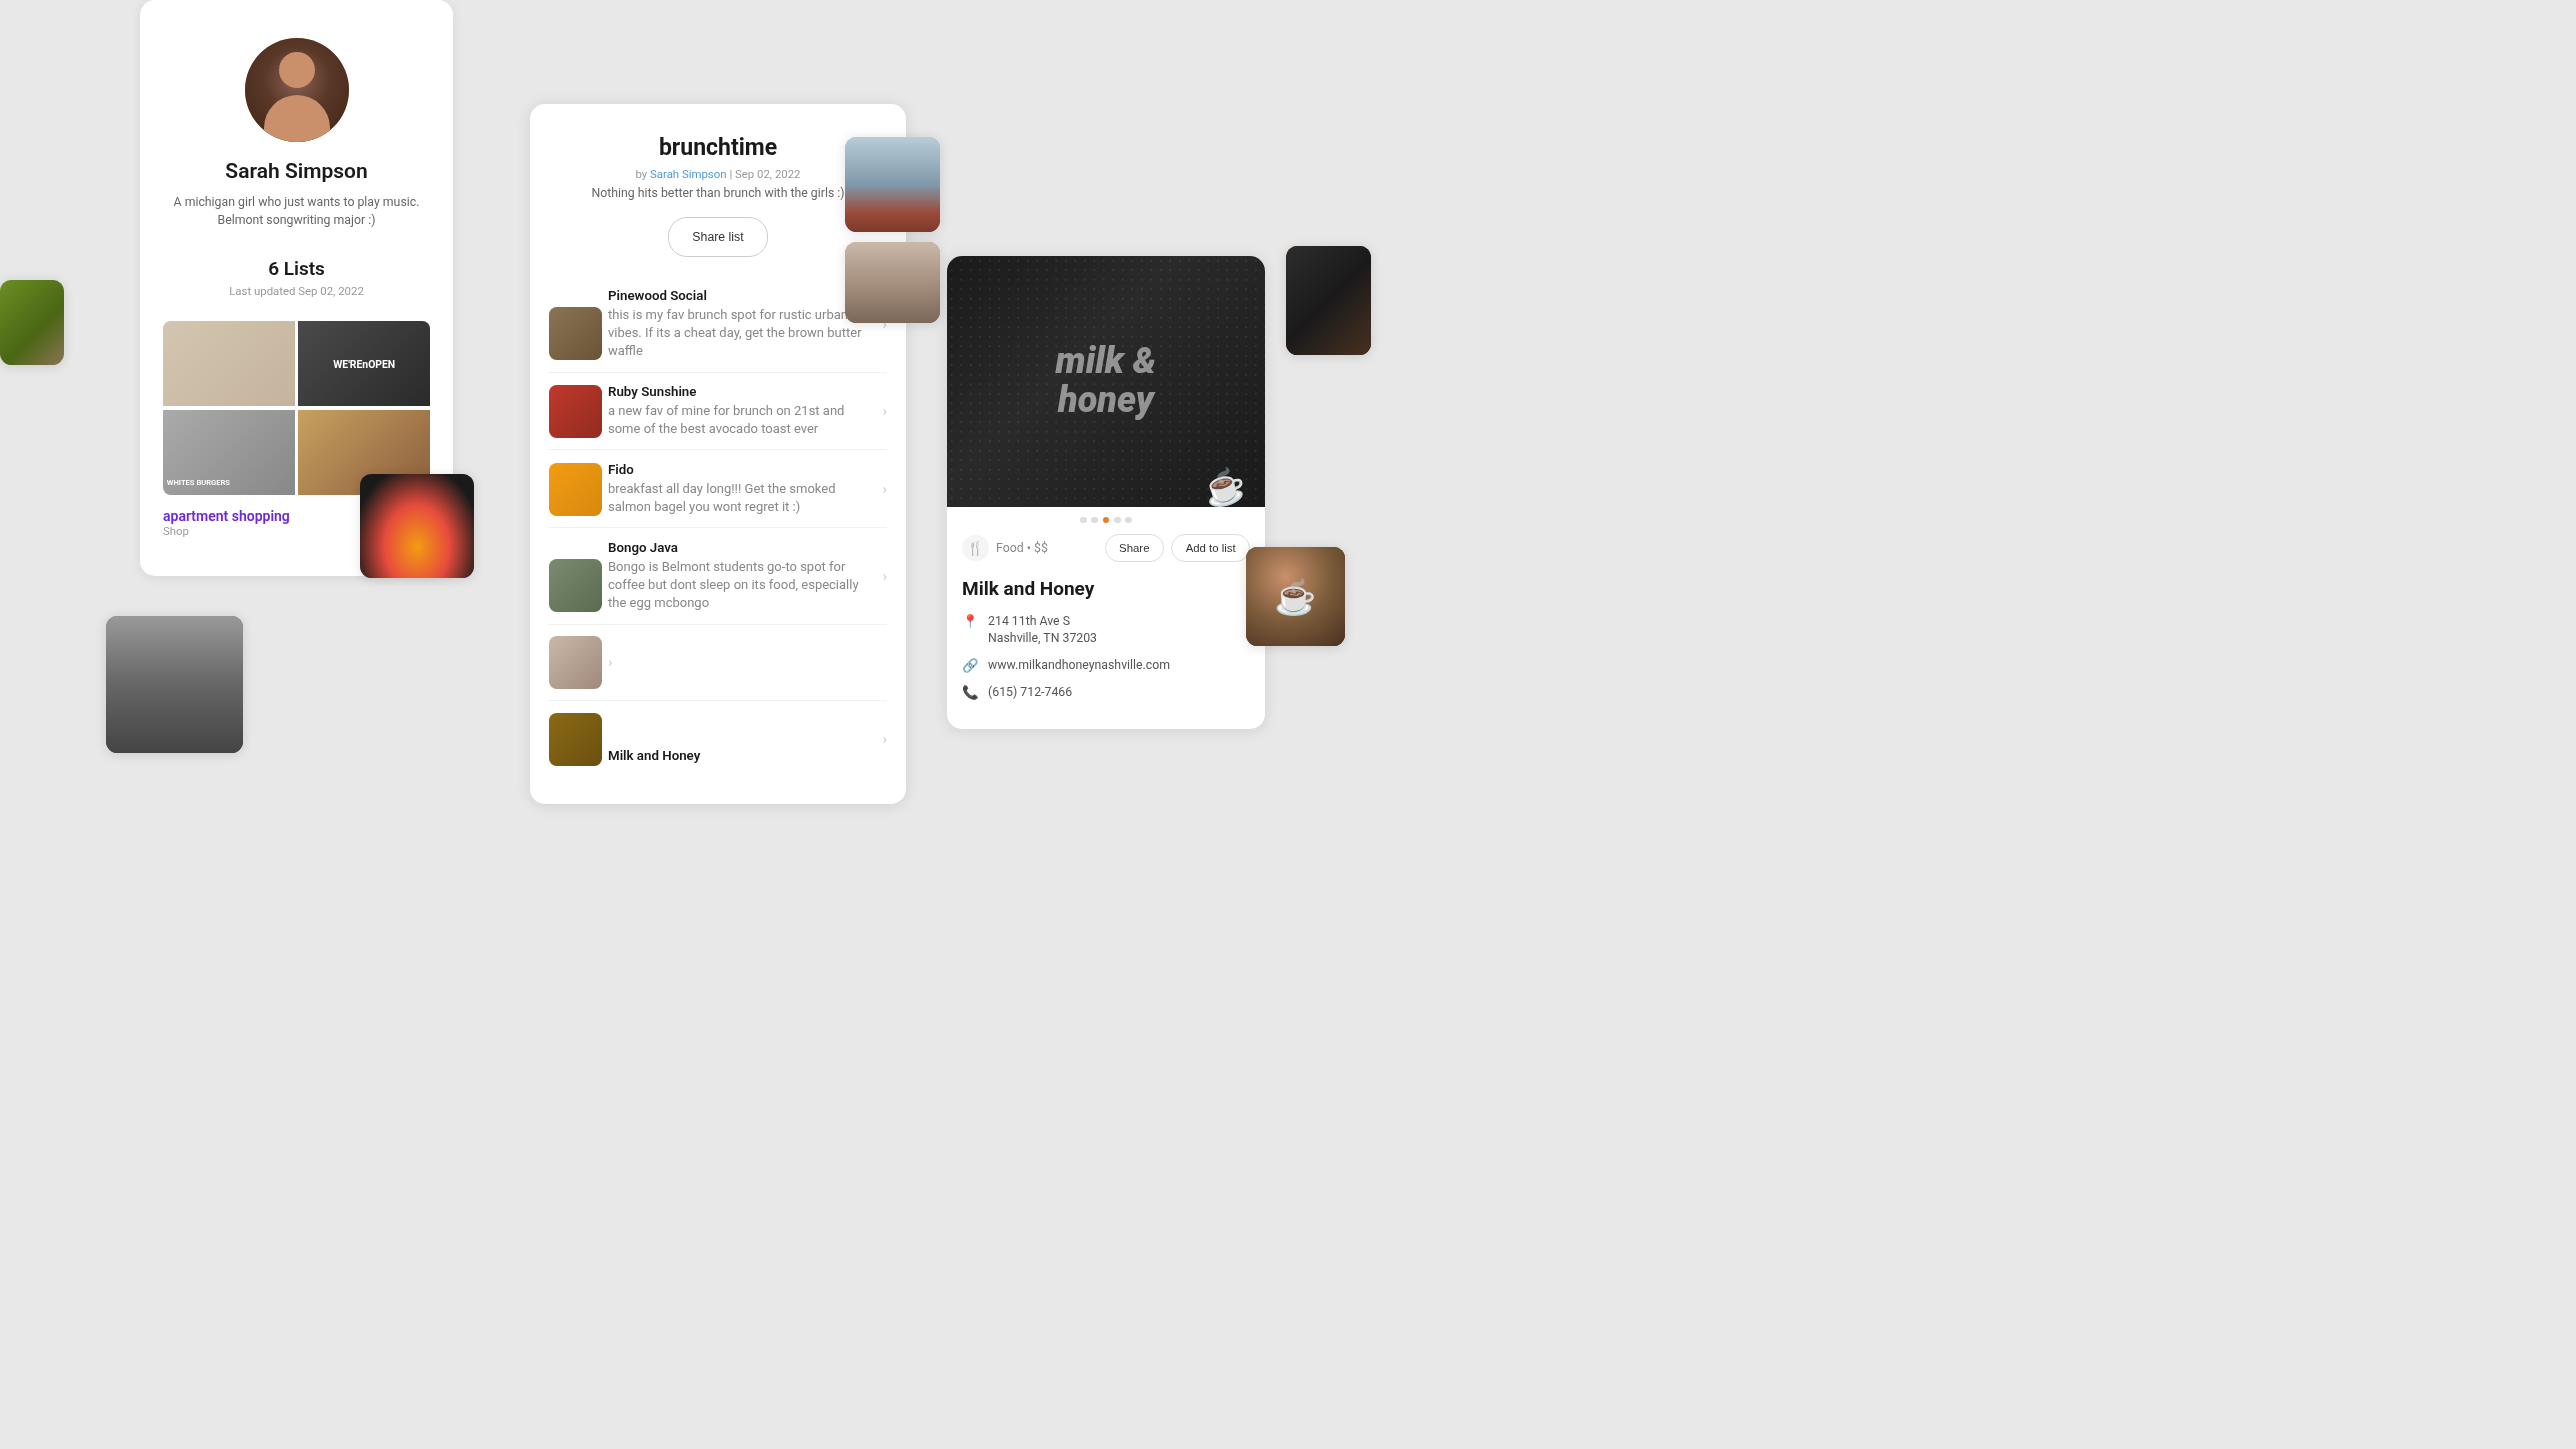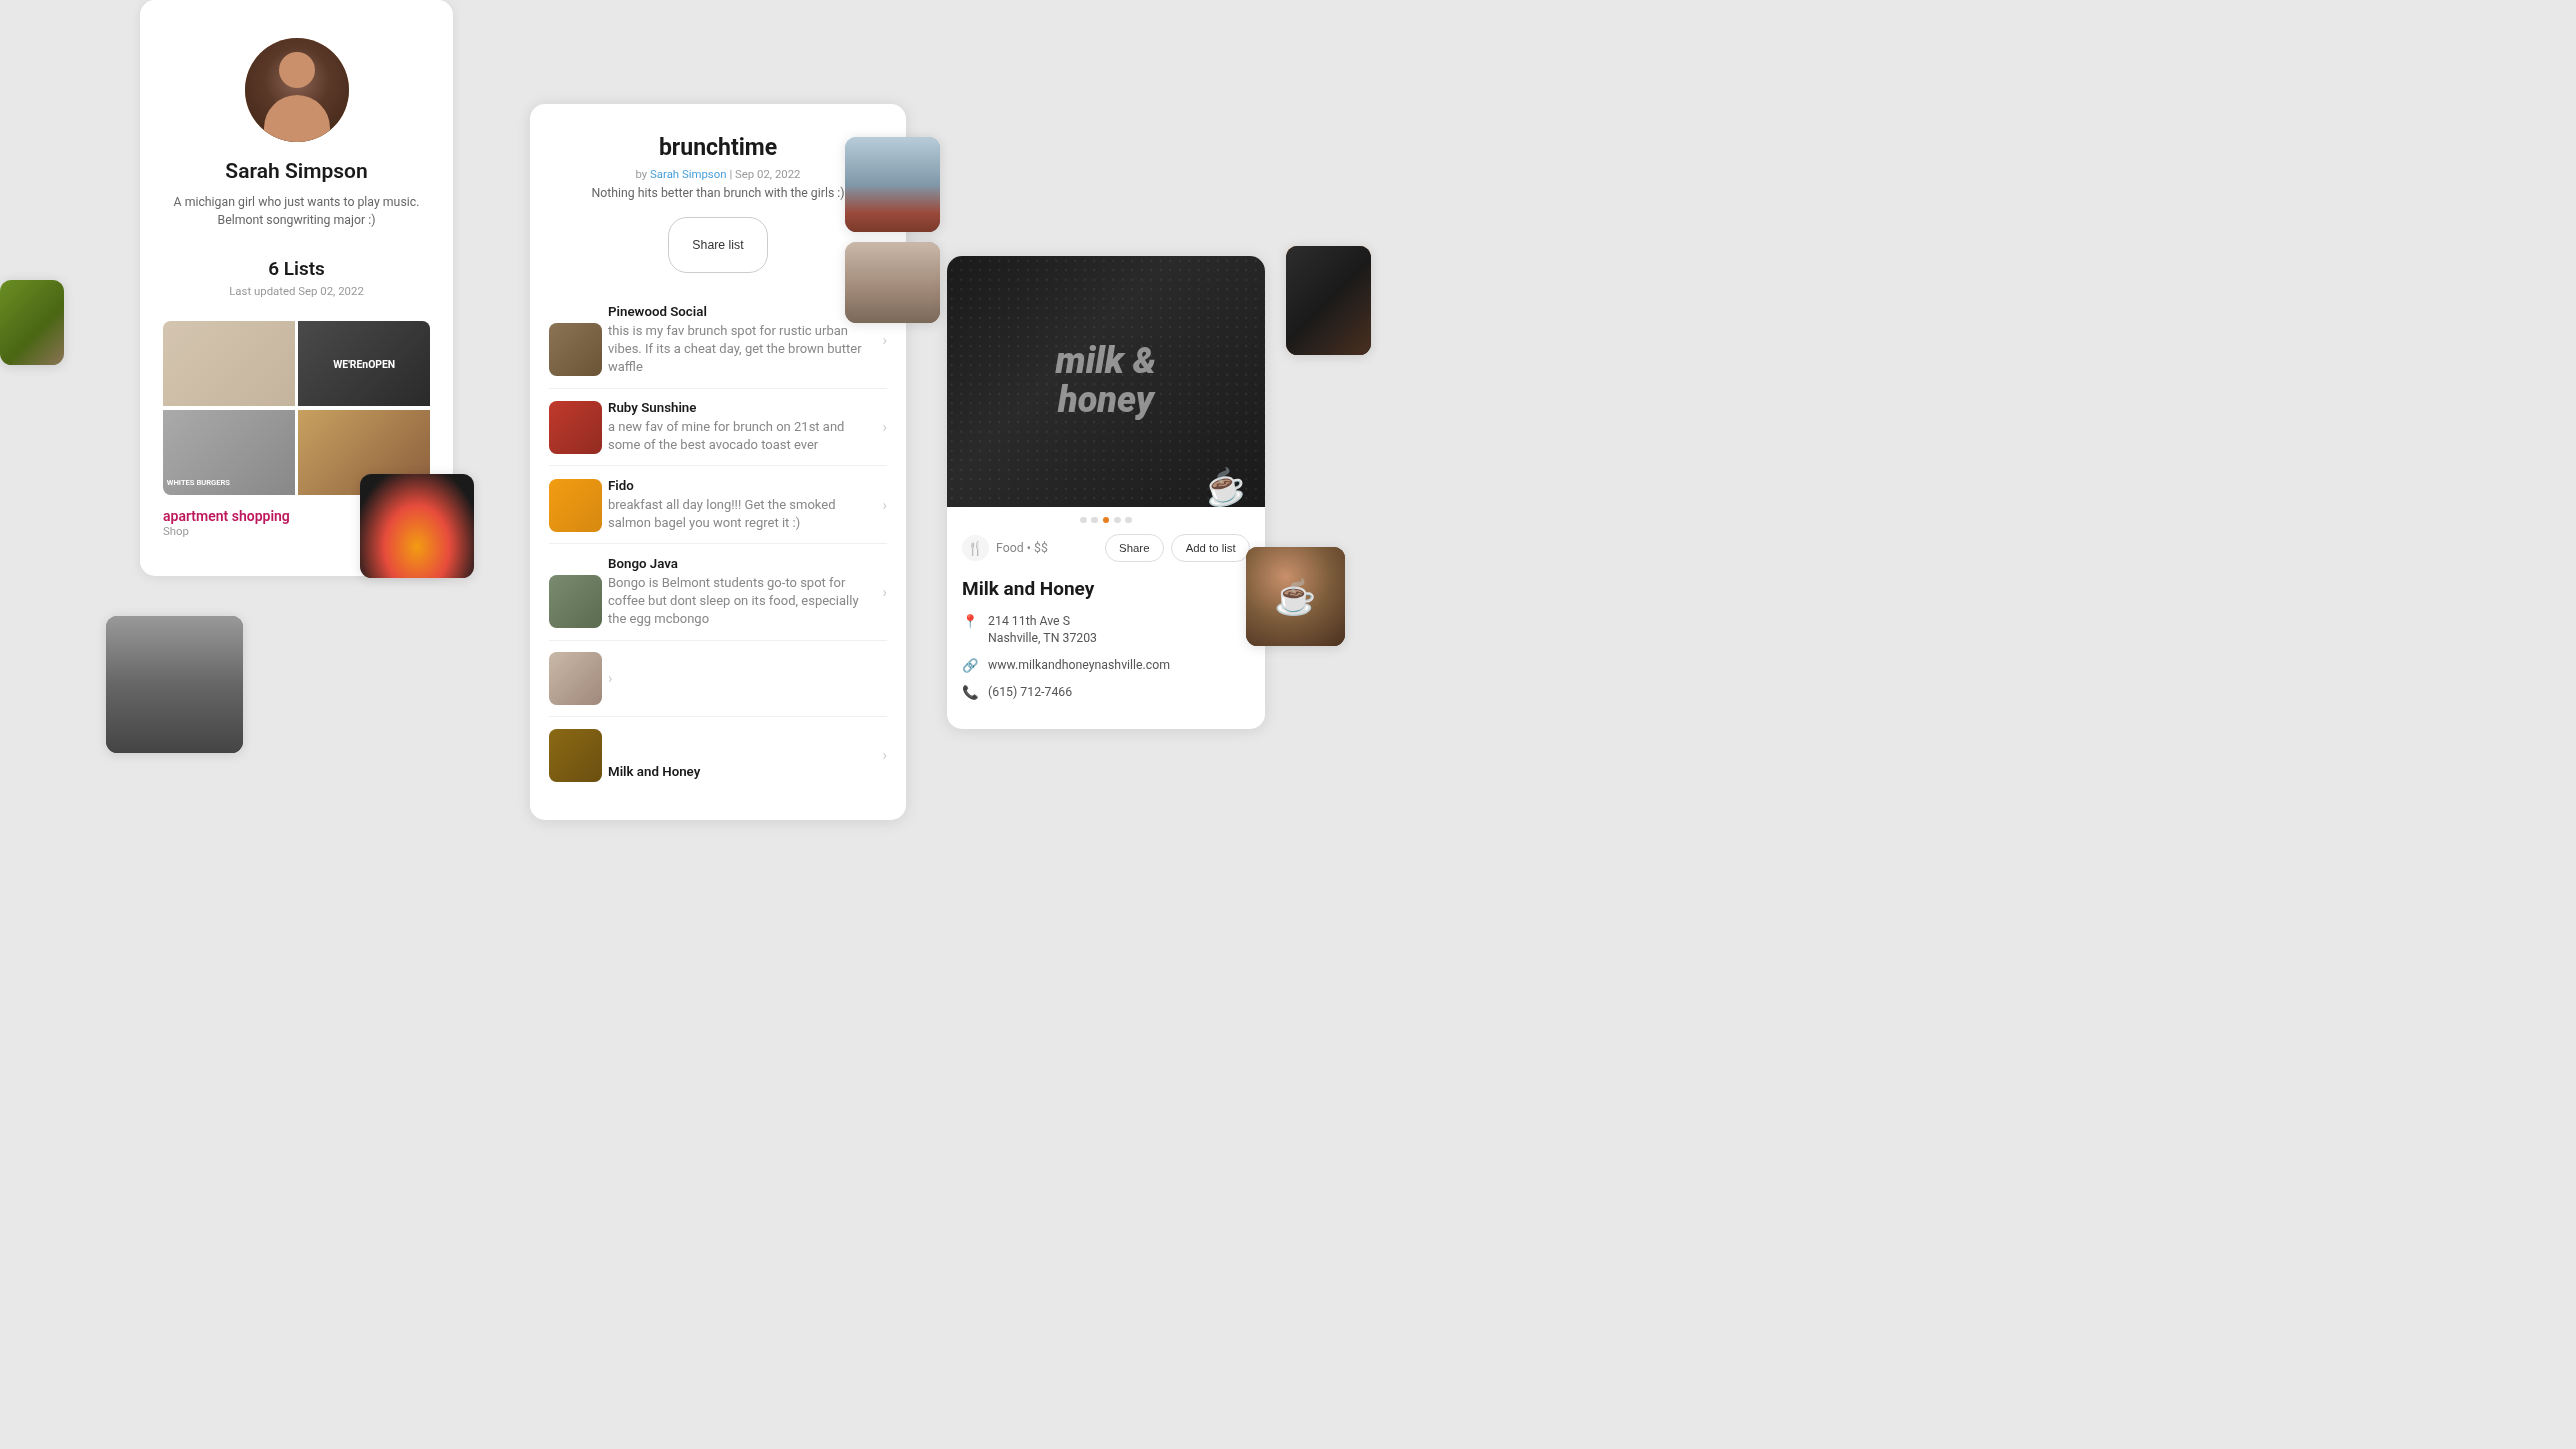--- a/index.html
+++ b/index.html
@@ -108,21 +108,21 @@
     }
     .grid-img-1 { background: linear-gradient(135deg, #d4c5b0 0%, #c4b49d 100%); }
     .grid-img-2 { background: linear-gradient(135deg, #4a4a4a 0%, #2a2a2a 100%); position: relative; }
     .grid-img-2::after { content: "WE'RE\nOPEN"; position: absolute; top: 50%; left: 50%; transform: translate(-50%,-50%); color: #fff; font-size: 10.4px; font-weight: 700; text-align: center; white-space: pre; }
     .grid-img-3 { background: linear-gradient(135deg, #aaa 0%, #888 100%); position: relative; }
     .grid-img-3::after { content: "WHITES BURGERS"; position: absolute; bottom: 7.6px; left: 3.8px; color: #fff; font-size: 7.6px; font-weight: 600; }
     .grid-img-4 { background: linear-gradient(135deg, #c8a060 0%, #8B5E3C 100%); }
     .profile-card-title {
       font-size: 14px;
       font-weight: 600;
-      color: #be185d;
+      color: #6d28d9;
       margin-top: 13.3px;
       align-self: flex-start;
     }
     .profile-card-subtitle {
       font-size: 11.4px;
       color: #999;
       align-self: flex-start;
     }
 
     
@@ -152,21 +152,21 @@
     .list-card-meta a { color: #4a9eda; text-decoration: none; }
     .list-card-desc {
       font-size: 12.3px;
       color: #666;
       text-align: center;
       margin-bottom: 17px;
     }
     .list-card-share-btn {
       display: block;
       margin: 0 auto 19px;
-      padding: 20px 23px;
+      padding: 12px 23px;
       border: 1.4px solid #ccc;
       border-radius: 19px;
       background: #fff;
       font-size: 12.3px;
       color: #333;
       cursor: pointer;
     }
     .list-item {
       display: flex;
       align-items: flex-end;

